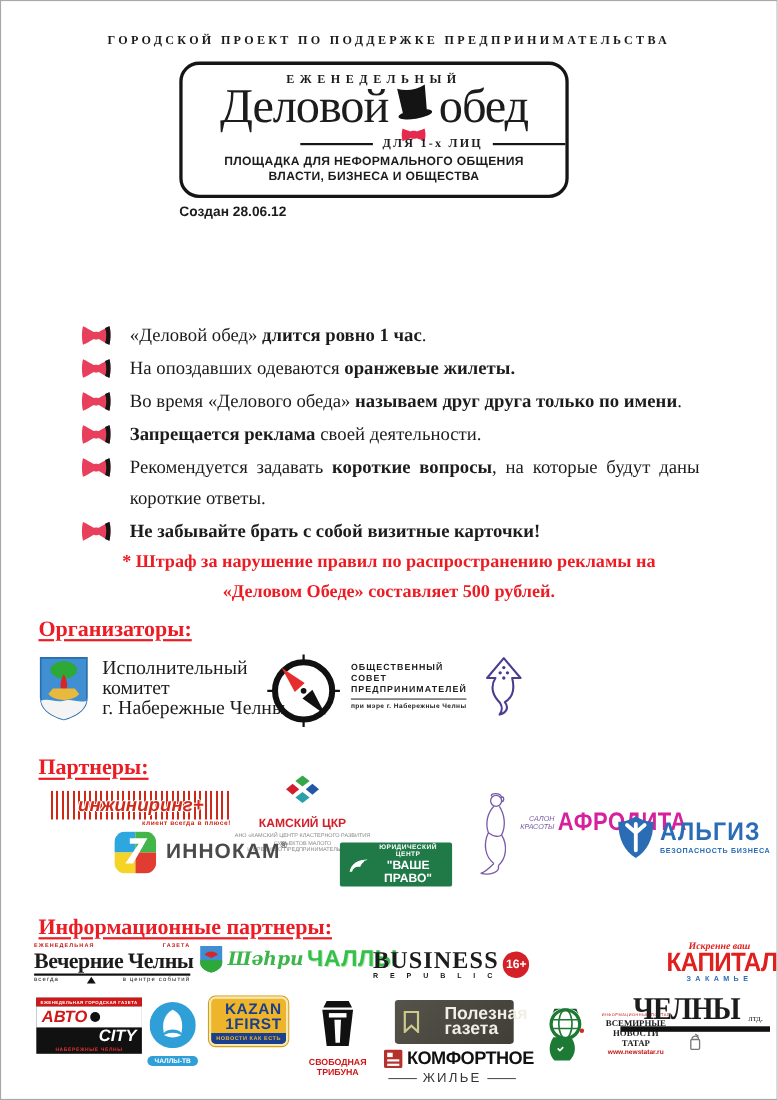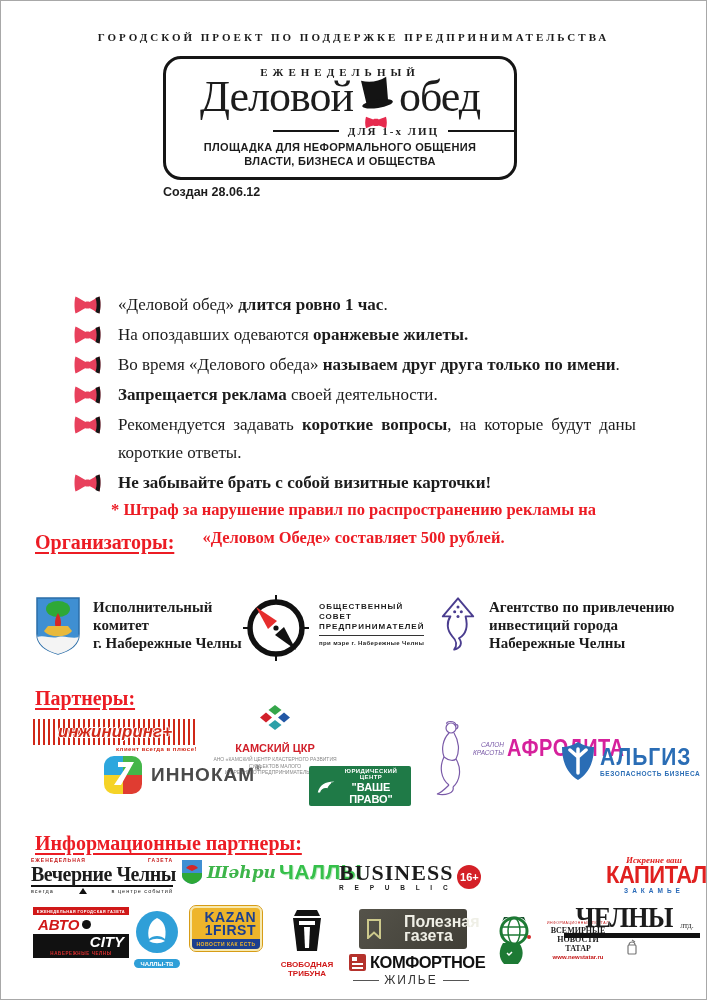--- a/index.html
+++ b/index.html
@@ -30,39 +30,39 @@
   .rule{display:flex;align-items:flex-start;margin-bottom:2px}
   .bow{flex:0 0 27px;height:20px;margin-top:4px;margin-right:17px}
   .rule-text{flex:1;font-size:17px;line-height:28px;text-align:justify}
   .rule-text b{font-weight:bold}
   .penalty{position:absolute;top:495px;left:0;width:100%;text-align:center;
     color:#ec1c24;font-weight:bold;font-size:16.5px;line-height:28px}
 
   
   .sec-heading{position:absolute;left:34px;color:#ec1c24;font-weight:bold;font-size:20px;
     text-decoration:underline;text-underline-offset:3px}
-  .h-org{top:530px}.h-par{top:686px}.h-inf{top:831px}
+  .h-org{top:560px}.h-par{top:686px}.h-inf{top:831px}
 
   
   .org-row{position:absolute;top:593px;left:0;width:100%;height:84px}
   .org-arms{position:absolute;left:34px;top:2px;width:46px;height:60px}
-  .org-txt{position:absolute;font-weight:bold;font-size:15px;line-height:18px}
+  .org-txt{position:absolute;font-weight:normal;font-size:18px;line-height:18px}
   .org-txt1{left:92px;top:4px}
   .org-compass{position:absolute;left:241px;top:0;width:68px;height:68px}
   .osp{position:absolute;left:318px;top:8px;font-family:"Liberation Sans",sans-serif;
     font-weight:bold;font-size:8px;line-height:10px;letter-spacing:1px}
   .osp-sub{border-top:1.5px solid #333;margin-top:3px;padding-top:2px;font-size:6px;letter-spacing:.4px}
   .org-arrow{position:absolute;left:438px;top:2px;width:38px;height:56px}
   .org-txt3{left:488px;top:4px}
 
   
   .partners{position:absolute;top:703px;left:0;width:100%;height:118px}
   .pl{position:absolute}
   
-  .inzh{left:32px;top:15px;width:164px}
+  .inzh{left:45px;top:15px;width:164px}
   .inzh-bar{height:26px;background:repeating-linear-gradient(90deg,#d02818 0 2px,#fff 2px 5px);position:relative}
   .inzh-name{position:absolute;left:0;right:0;top:3px;text-align:center;color:#d02818;
     font-family:"Liberation Sans",sans-serif;font-weight:bold;font-style:italic;font-size:17px;
     text-shadow:-1px 0 #fff,1px 0 #fff,0 -1px #fff,0 1px #fff}
   .inzh-tag{margin-top:1px;text-align:right;color:#d02818;font-family:"Liberation Sans",sans-serif;
     font-weight:bold;font-size:6px;letter-spacing:.5px}
   
   .kamsky{left:204px;top:0;width:140px;text-align:center}
   .kamsky-icon{width:30px;height:32px;margin:0 auto}
   .kamsky-name{color:#d1202a;font-family:"Liberation Sans",sans-serif;font-weight:bold;font-size:11px;margin-top:2px}
@@ -327,25 +327,20 @@
       <div>ПРЕДПРИНИМАТЕЛЕЙ</div>
       <div class="osp-sub">при мэре г. Набережные Челны</div>
     </div>
     <svg class="org-arrow" viewBox="0 0 40 58">
       <path d="M20,2 L36,21 H28 C31,33 28,40 21,44 C25,49 23,54 16,56 C20,50 18,46 14,42 C8,35 8,27 12,21 H4 Z" fill="none" stroke="#4a3d8f" stroke-width="2" stroke-linejoin="round"></path>
       <circle cx="16.5" cy="16" r="1.6" fill="#4a3d8f"></circle>
       <circle cx="23.5" cy="16" r="1.6" fill="#4a3d8f"></circle>
       <circle cx="20" cy="11" r="1.6" fill="#4a3d8f"></circle>
       <circle cx="20" cy="21" r="1.6" fill="#4a3d8f"></circle>
     </svg>
-    <div class="org-txt org-txt3">
-      <div>Агентство по привлечению</div>
-      <div>инвестиций города</div>
-      <div>Набережные Челны</div>
-    </div>
   </div>
 
   <div class="sec-heading h-par">Партнеры:</div>
   <div class="partners">
 
     <div class="pl inzh">
       <div class="inzh-bar">
         <div class="inzh-name">инжиниринг+</div>
       </div>
       <div class="inzh-tag">клиент  всегда в плюсе!</div>

